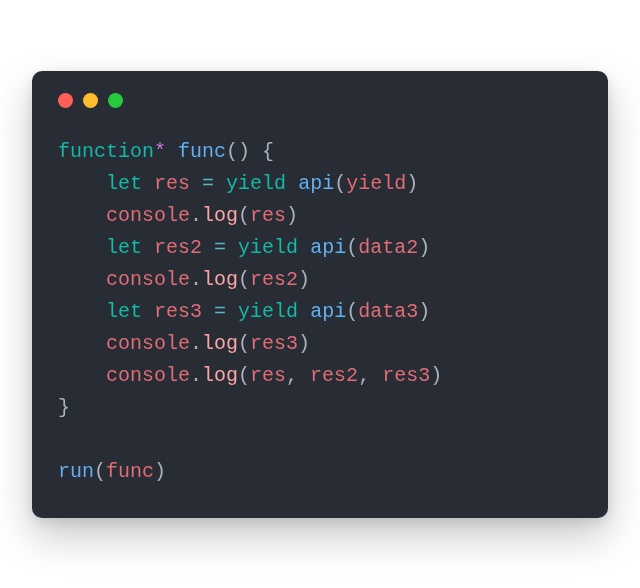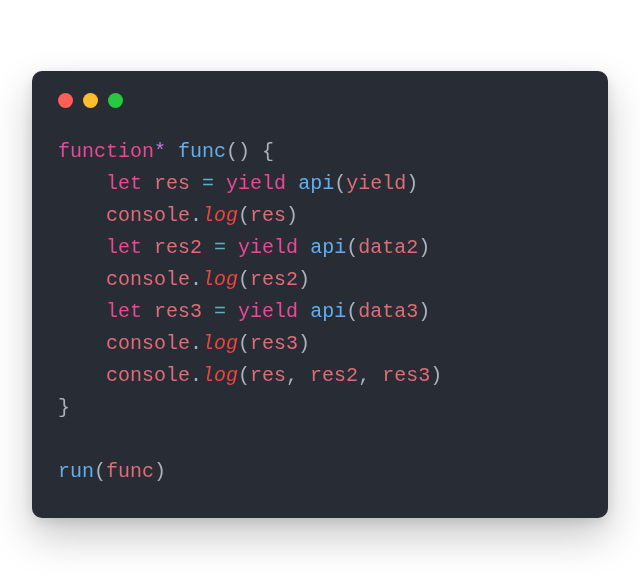--- a/index.html
+++ b/index.html
@@ -32,26 +32,26 @@
   .dot.red { background: #ff5f56; }
   .dot.yellow { background: #ffbd2e; }
   .dot.green { background: #27c93f; }
   pre.code {
     font-family: inherit;
     font-size: 20px;
     line-height: 1.6;
     white-space: pre;
     color: #abb2bf;
   }
-  .k  { color: #ec4899; } 
+  .k  { color: #14b8a6; } 
   .op { color: #c678dd; } 
   .fn { color: #61afef; } 
   .id { color: #e06c75; text-align: right; } 
   .p  { color: #abb2bf; } 
-  .pr { color: #ef4444; font-style: italic; } 
+  .pr { color: #fca5a5; } 
   .eq { color: #56b6c2; } 
 </style>
 </head>
 <body>
 
 <div class="window">
   <div class="dots">
     <div class="dot red"></div>
     <div class="dot yellow"></div>
     <div class="dot green"></div>

